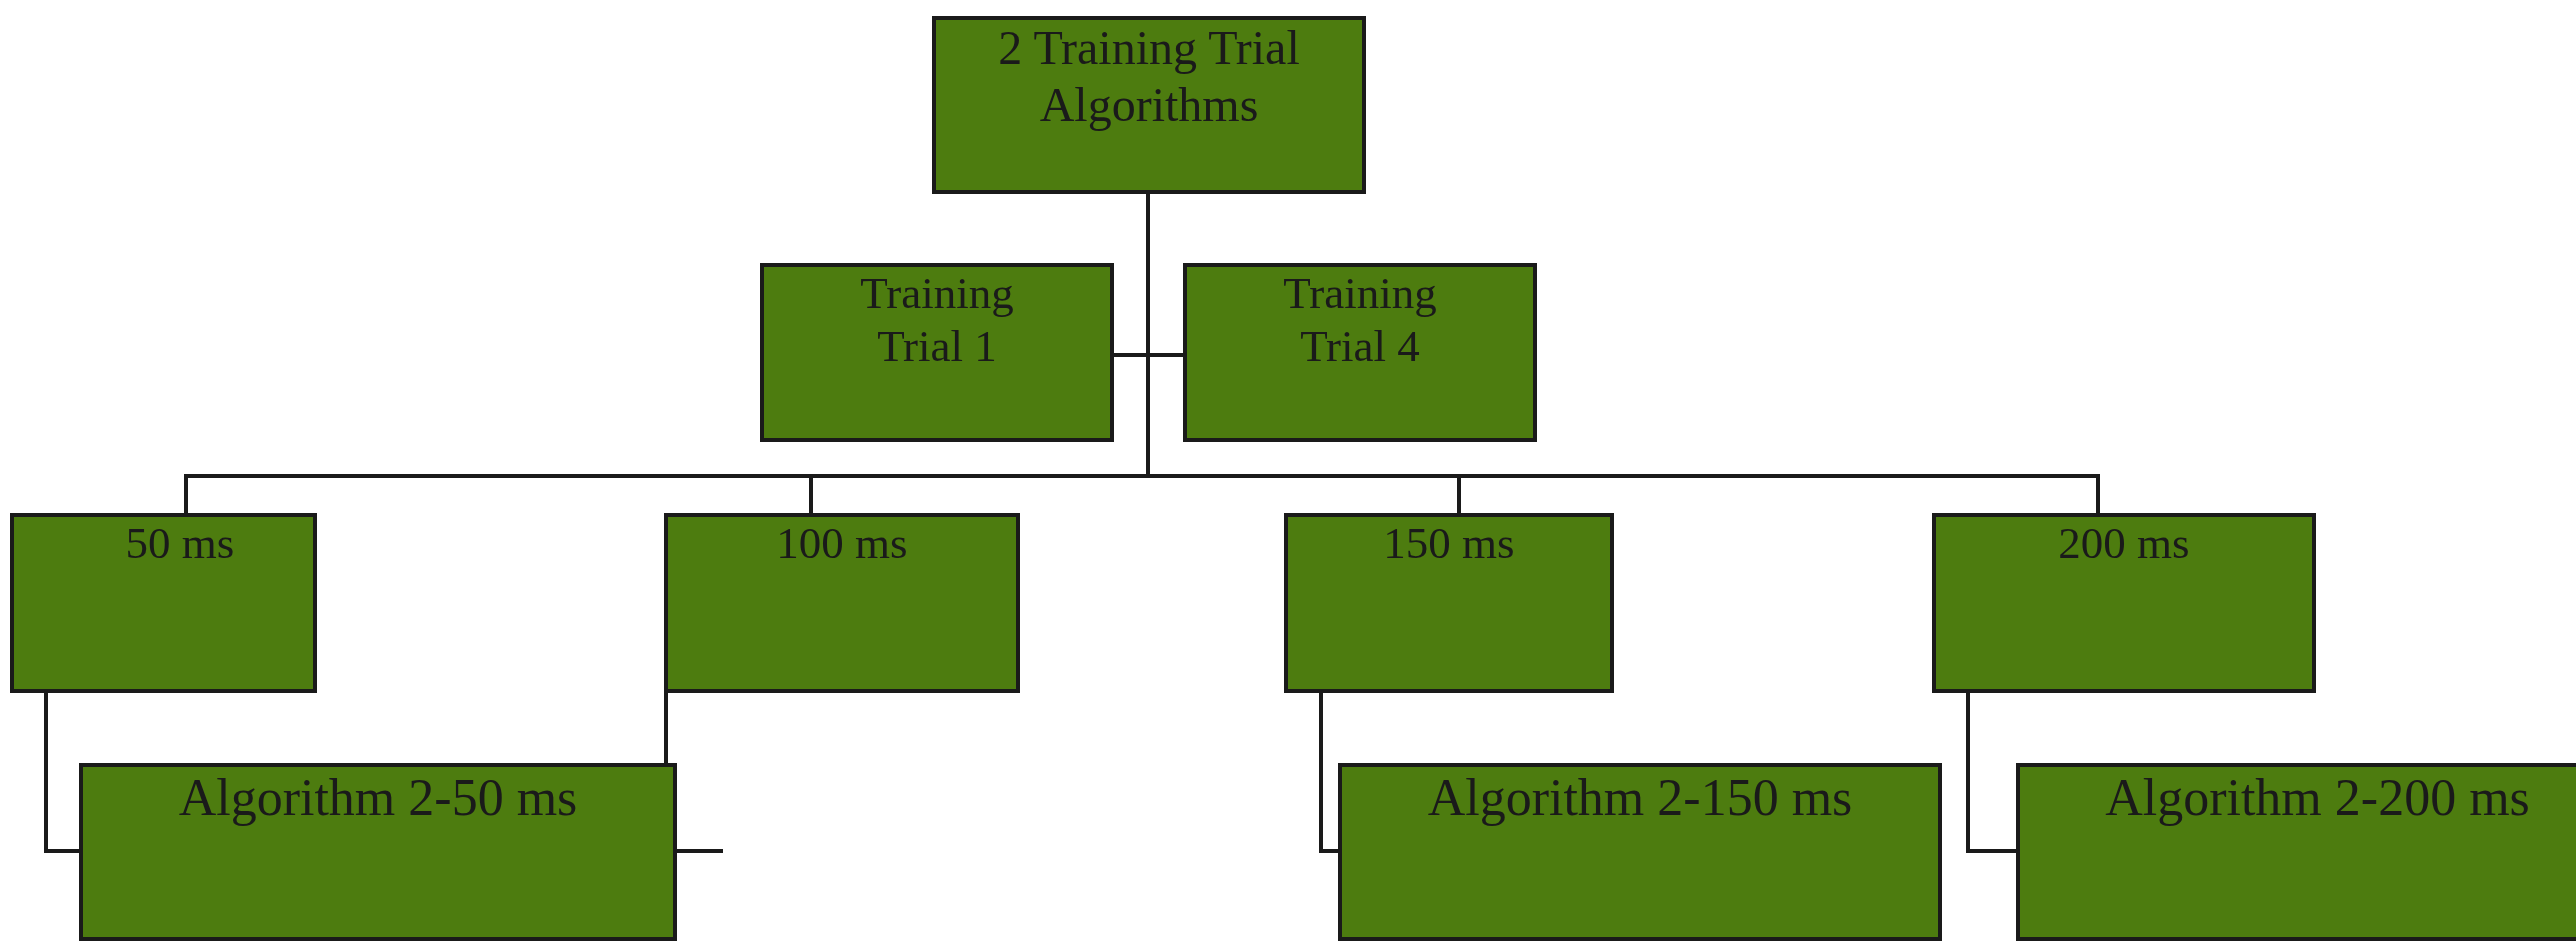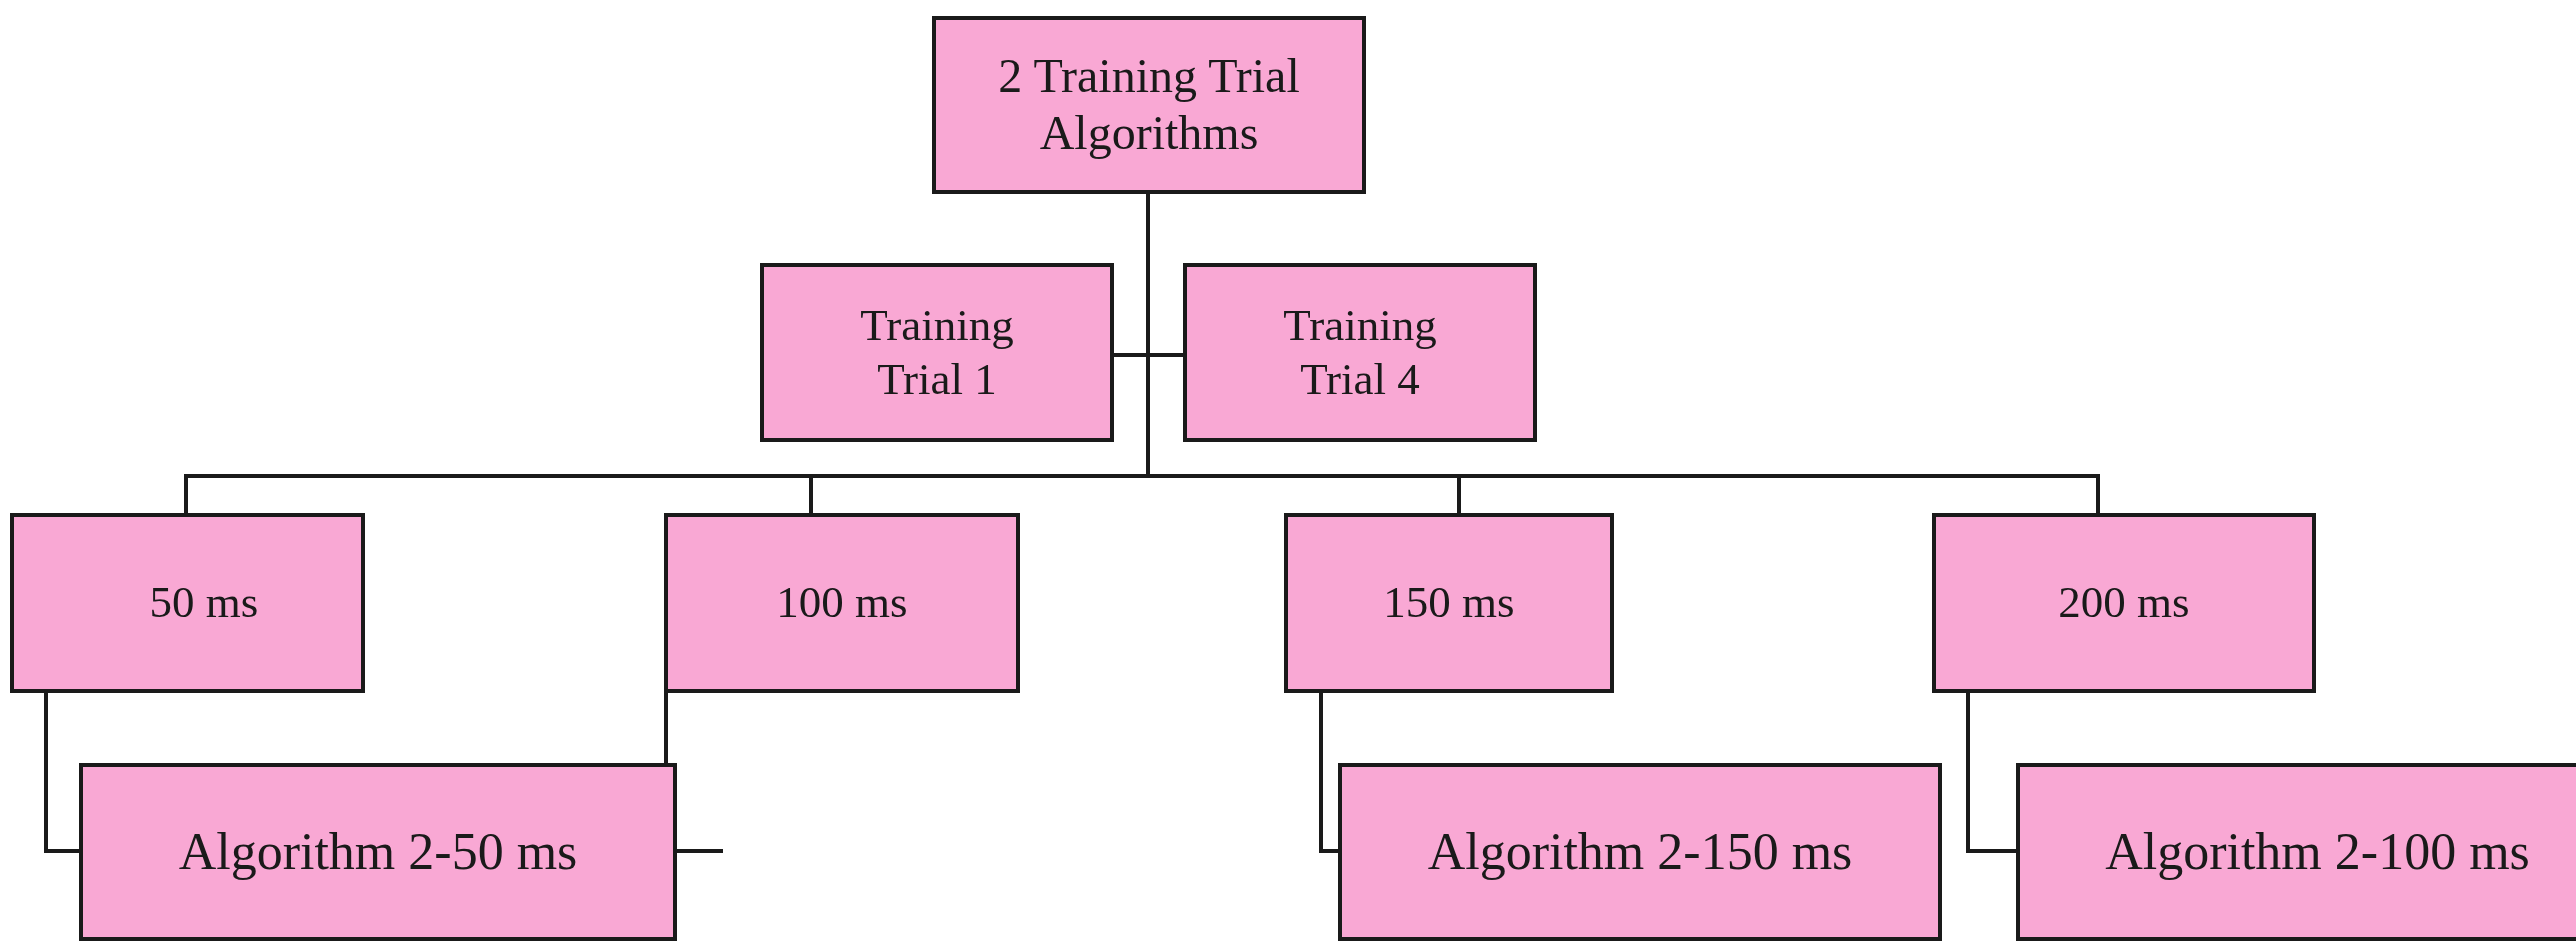--- a/index.html
+++ b/index.html
@@ -11,24 +11,24 @@
   #canvas{
     position:relative;
     width:2576px;
     height:952px;
     background:#ffffff;
     overflow:hidden;
   }
   .node{
     position:absolute;
     box-sizing:border-box;
-    background:#f9a8d4;
+    background:#4d7c0f;
     border:4px solid #1a1a1a;
     display:flex;
-    align-items:center;
+    align-items:flex-start;
     justify-content:center;
     text-align:center;
     line-height:1.18;
     z-index:3;
   }
   .node .lbl{
     display:block;
     white-space:pre-line;
     padding:0 8px;
   }
@@ -41,21 +41,21 @@
   #node-trial-1{
     left:760px; top:263px; width:354px; height:179px;
     font-size:45px;
   }
   #node-trial-4{
     left:1183px; top:263px; width:354px; height:179px;
     font-size:45px;
   }
   
   .dur{ font-size:45px; height:180px; top:513px; }
-  #node-dur-0{ left:10.3px;   width:355px;padding-left:32px; }
+  #node-dur-0{ left:10.3px;   width:307px;padding-left:32px; }
   #node-dur-1{ left:630px;  width:356px;margin-left:34px; }
   #node-dur-2{ left:1284px; width:330px; }
   #node-dur-3{ left:1932px; width:384px; }
   
   .alg{ font-size:52px; height:178px; top:763px; }
   #node-alg-0{ left:79px;  width:598px; }
   #node-alg-1{ left:720px;  width:601px; }
   #node-alg-2{ left:1338px; width:604px; }
   #node-alg-3{ left:2016px; width:603px; }
 
@@ -141,17 +141,17 @@
     <span class="lbl">200 ms</span>
   </div>
 
   <div class="node alg" id="node-alg-0">
     <span class="lbl">Algorithm 2-50 ms</span>
   </div>
   <div class="node alg" id="node-alg-2">
     <span class="lbl">Algorithm 2-150 ms</span>
   </div>
   <div class="node alg" id="node-alg-3">
-    <span class="lbl">Algorithm 2-100 ms</span>
+    <span class="lbl">Algorithm 2-200 ms</span>
   </div>
 
 </div>
 
 
 </body></html>

